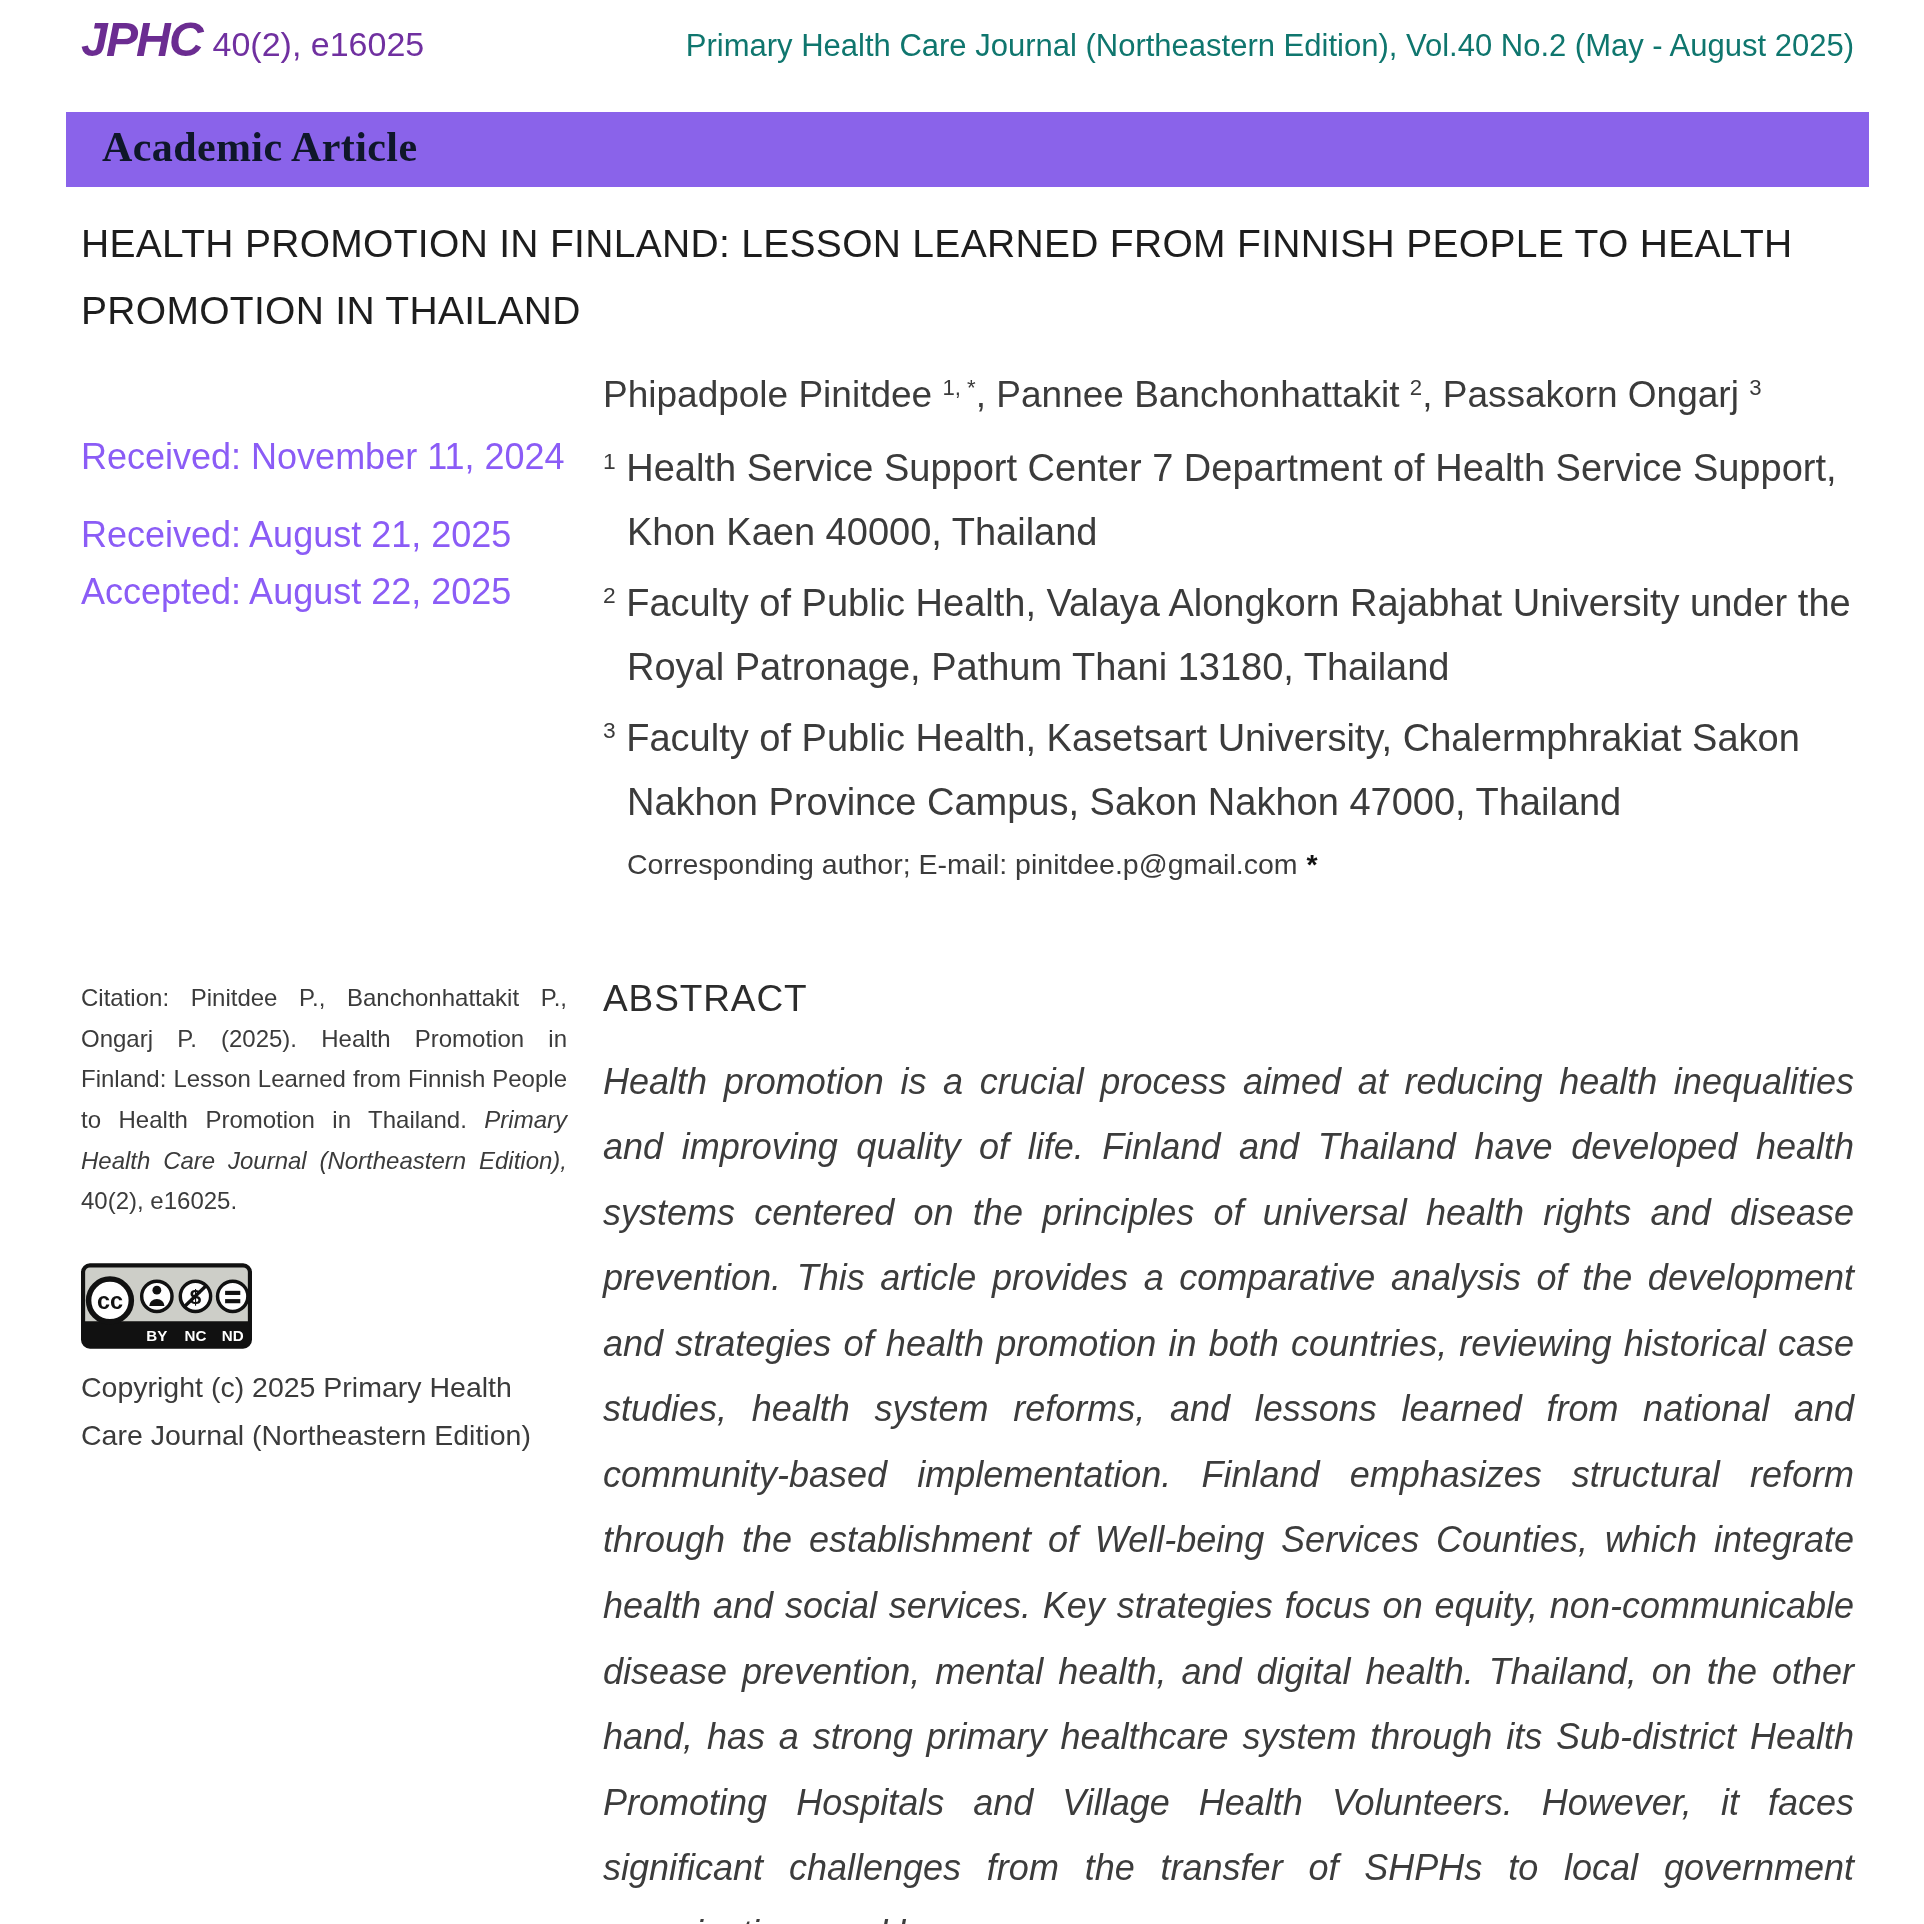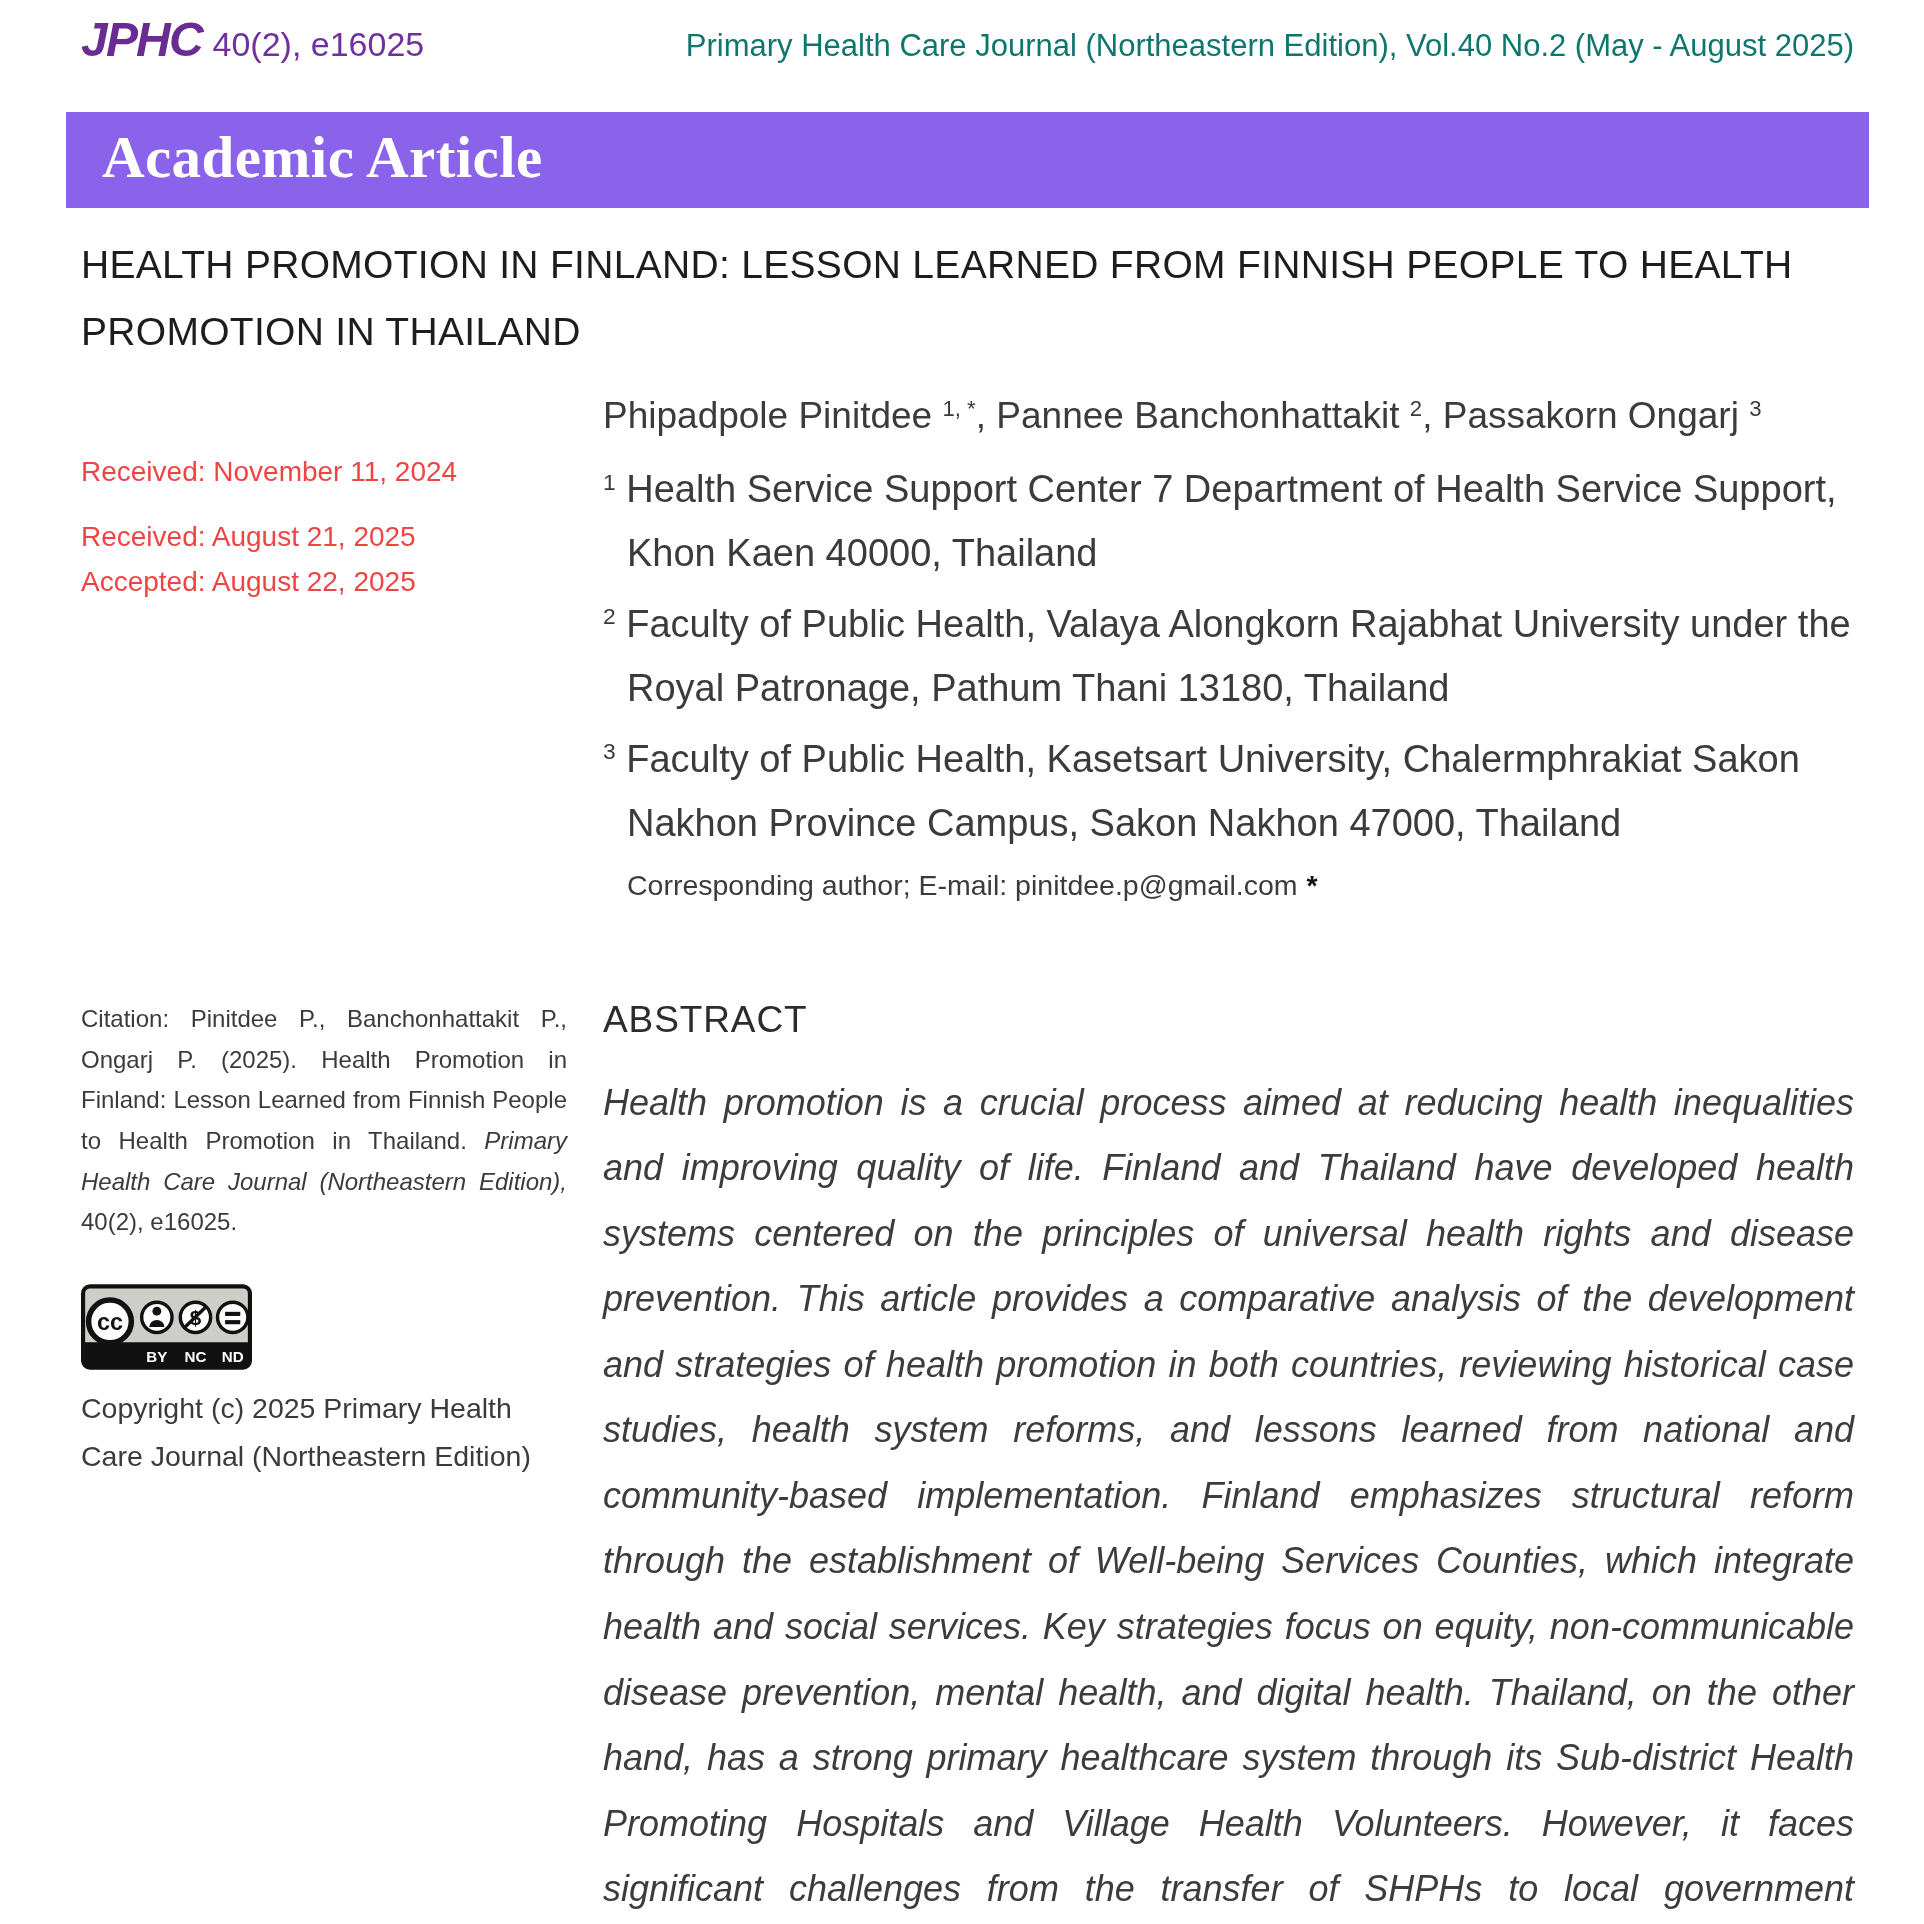--- a/index.html
+++ b/index.html
@@ -9,39 +9,39 @@
 
   
   .top-header { display:flex; justify-content:space-between; align-items:baseline; }
   .logo-line { white-space:nowrap; }
   .journal-logo { font-size:48px; font-weight:800; font-style:italic; color:#6b2c91; letter-spacing:-1.8px; }
   .issue-label { font-size:34px; color:#7030a0; margin-left:10.7px; }
   .journal-line { font-size:31px; color:#0f766e; }
 
   
   .banner { background:#8a63ea; margin:45px -15px 0 -15px; padding:10.7px 36px 16px 36px; }
-  .banner-label { color:#ffffff; font-family:"Liberation Serif", serif; font-weight:700; font-size:59px; letter-spacing:0.4px; }
+  .banner-label { color:#0f172a; font-family:"Liberation Serif", serif; font-weight:700; font-size:42px; letter-spacing:0.4px; }
 
   
   .article-title { font-size:39px; font-weight:500; color:#1d1d1d; line-height:1.72; letter-spacing:0.3px;
                    margin:23px 0 0 0; max-width:1829px; }
 
   
   .grid { display:grid; grid-template-columns:486px 1fr; column-gap:36px; row-gap:89px; margin-top:30px; }
 
   
   .authors-line { font-size:37px; color:#3b3b3b; margin:0 0 21.4px 0; }
   .sup { font-size:0.6em; position:relative; top:-0.55em; }
   .aff { font-size:38px; line-height:1.68; margin:0 0 7.1px 0; padding-left:24px; text-indent:-24px; }
   .corresponding-line { font-size:28.5px; line-height:1.68; margin:5.3px 0 0 24px; }
   .corr-star { font-weight:700; color:#111; margin-left:9px; }
 
   
   .dates-block { margin-top:55px; }
-  .date-line { font-size:28px; margin:0; line-height:1.58; color:#ef4444; }
+  .date-line { font-size:36px; margin:0; line-height:1.58; color:#8b5cf6; }
   .date-first { margin-bottom:21.4px; }
 
   
   .citation-block { font-size:24px; line-height:1.69; text-align:justify; color:#3b3b3b; margin:0; }
   .citation-italic { font-style:italic; }
   .cc-badge { margin-top:41px; display:block; }
   .copyright-text { font-size:28.5px; line-height:1.7; margin:14.3px 0 0 0; color:#3b3b3b; }
 
   
   .abstract-heading { font-size:37px; font-weight:400; letter-spacing:0.9px; color:#2c2c2c; margin:0 0 28.5px 0; }

